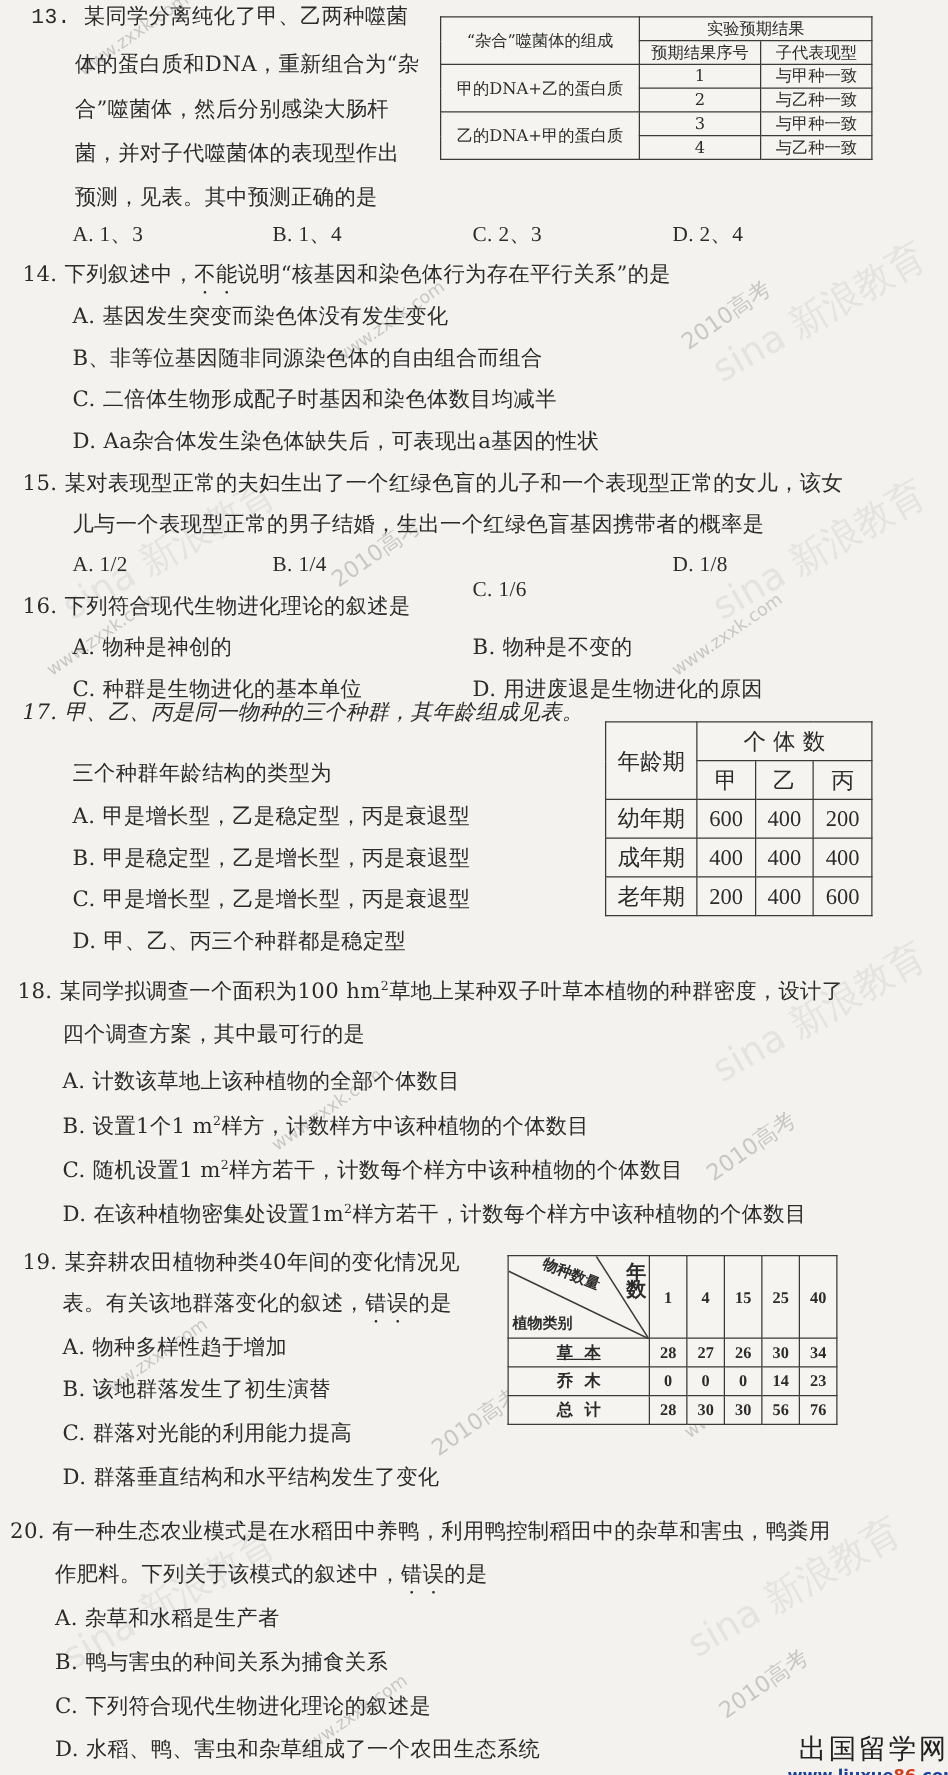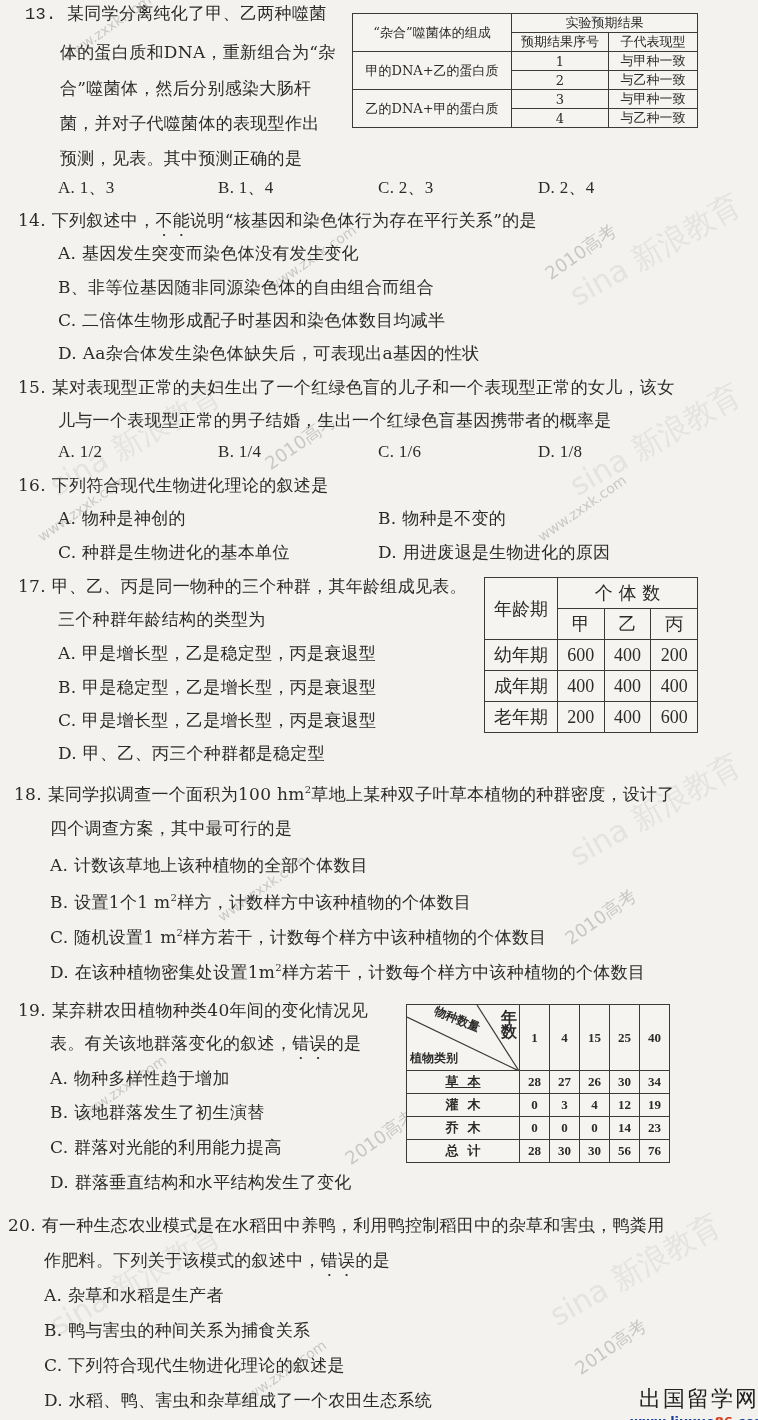--- a/index.html
+++ b/index.html
@@ -95,30 +95,30 @@
 </div>
 <div class="abs line" style="left:58px;top:243px;">A. 基因发生突变而染色体没有发生变化</div>
 <div class="abs line" style="left:58px;top:277px;">B、非等位基因随非同源染色体的自由组合而组合</div>
 <div class="abs line" style="left:58px;top:310px;">C. 二倍体生物形成配子时基因和染色体数目均减半</div>
 <div class="abs line" style="left:58px;top:343px;">D. Aa杂合体发生染色体缺失后，可表现出a基因的性状</div>
 
 <div class="abs line" style="left:18px;top:377px;">15. 某对表现型正常的夫妇生出了一个红绿色盲的儿子和一个表现型正常的女儿，该女</div>
 <div class="abs line" style="left:58px;top:410px;">儿与一个表现型正常的男子结婚，生出一个红绿色盲基因携带者的概率是</div>
 <div class="abs line num" style="left:58px;top:442px;">A. 1/2</div>
 <div class="abs line num" style="left:218px;top:442px;">B. 1/4</div>
-<div class="abs line num" style="left:378px;top:442px;">C. 1/6</div>
+<div class="abs line num" style="left:378px;top:462px;">C. 1/6</div>
 <div class="abs line num" style="left:538px;top:442px;">D. 1/8</div>
 
 <div class="abs line" style="left:18px;top:475px;">16. 下列符合现代生物进化理论的叙述是</div>
 <div class="abs line" style="left:58px;top:508px;">A. 物种是神创的</div>
 <div class="abs line" style="left:378px;top:508px;">B. 物种是不变的</div>
 <div class="abs line" style="left:58px;top:542px;">C. 种群是生物进化的基本单位</div>
 <div class="abs line" style="left:378px;top:542px;">D. 用进废退是生物进化的原因</div>
 
-<div class="abs line" style="left:18px;top:576px;">17. 甲、乙、丙是同一物种的三个种群，其年龄组成见表。</div>
+<div class="abs line" style="left:18px;top:560px;font-style:italic;">17. 甲、乙、丙是同一物种的三个种群，其年龄组成见表。</div>
 <div class="abs line" style="left:58px;top:609px;">三个种群年龄结构的类型为</div>
 <div class="abs line" style="left:58px;top:643px;">A. 甲是增长型，乙是稳定型，丙是衰退型</div>
 <div class="abs line" style="left:58px;top:677px;">B. 甲是稳定型，乙是增长型，丙是衰退型</div>
 <div class="abs line" style="left:58px;top:710px;">C. 甲是增长型，乙是增长型，丙是衰退型</div>
 <div class="abs line" style="left:58px;top:743px;">D. 甲、乙、丙三个种群都是稳定型</div>
 
 <table class="t t2" style="left:484px;top:577px;width:214px;">
   <tbody>
       <tr>
     <td rowspan="2" style="width:72px;">年龄期</td>
@@ -194,28 +194,20 @@
   </tr>
   <tr>
     <td style="white-space:pre;text-decoration:underline;">草  本</td>
     <td class="num">28</td>
     <td class="num">27</td>
     <td class="num">26</td>
     <td class="num">30</td>
     <td class="num">34</td>
   </tr>
   <tr>
-    <td style="white-space:pre;">灌  木</td>
-    <td class="num">0</td>
-    <td class="num">3</td>
-    <td class="num">4</td>
-    <td class="num">12</td>
-    <td class="num">19</td>
-  </tr>
-  <tr>
     <td style="white-space:pre;margin-left:24px;">乔  木</td>
     <td class="num">0</td>
     <td class="num">0</td>
     <td class="num">0</td>
     <td class="num">14</td>
     <td class="num">23</td>
   </tr>
   <tr>
     <td style="white-space:pre;">总  计</td>
     <td class="num">28</td>

